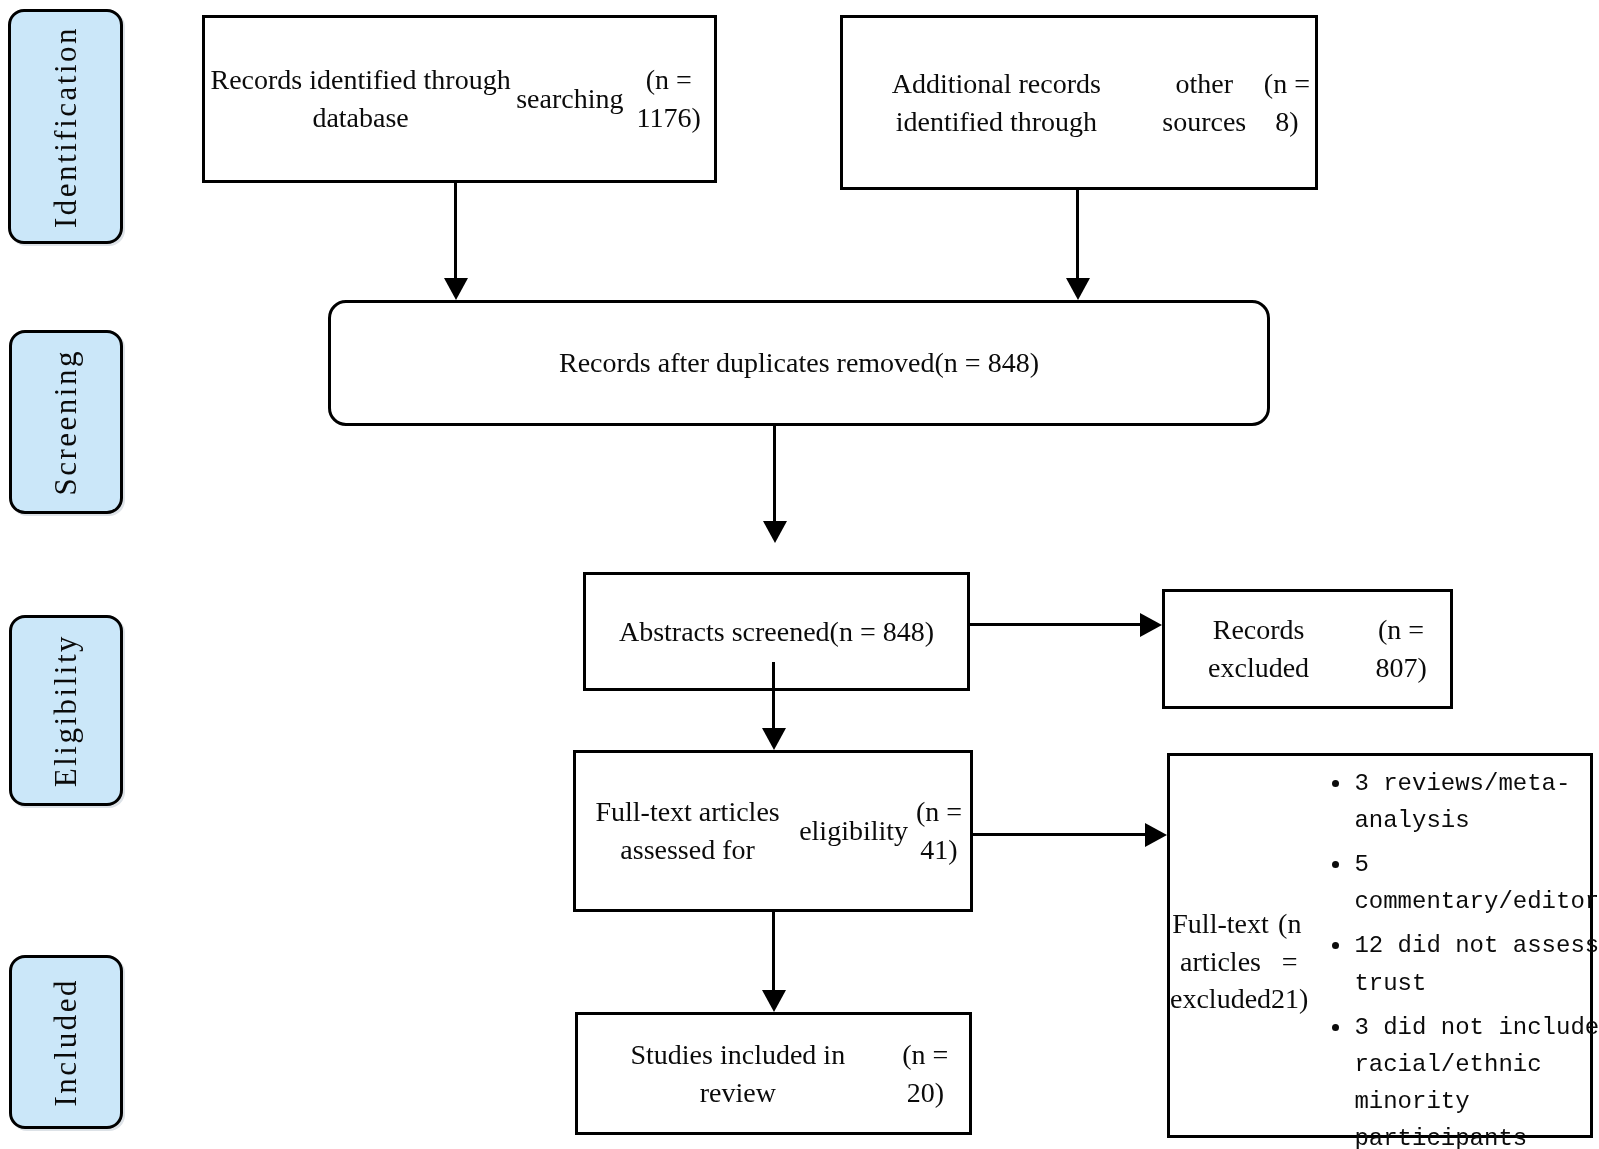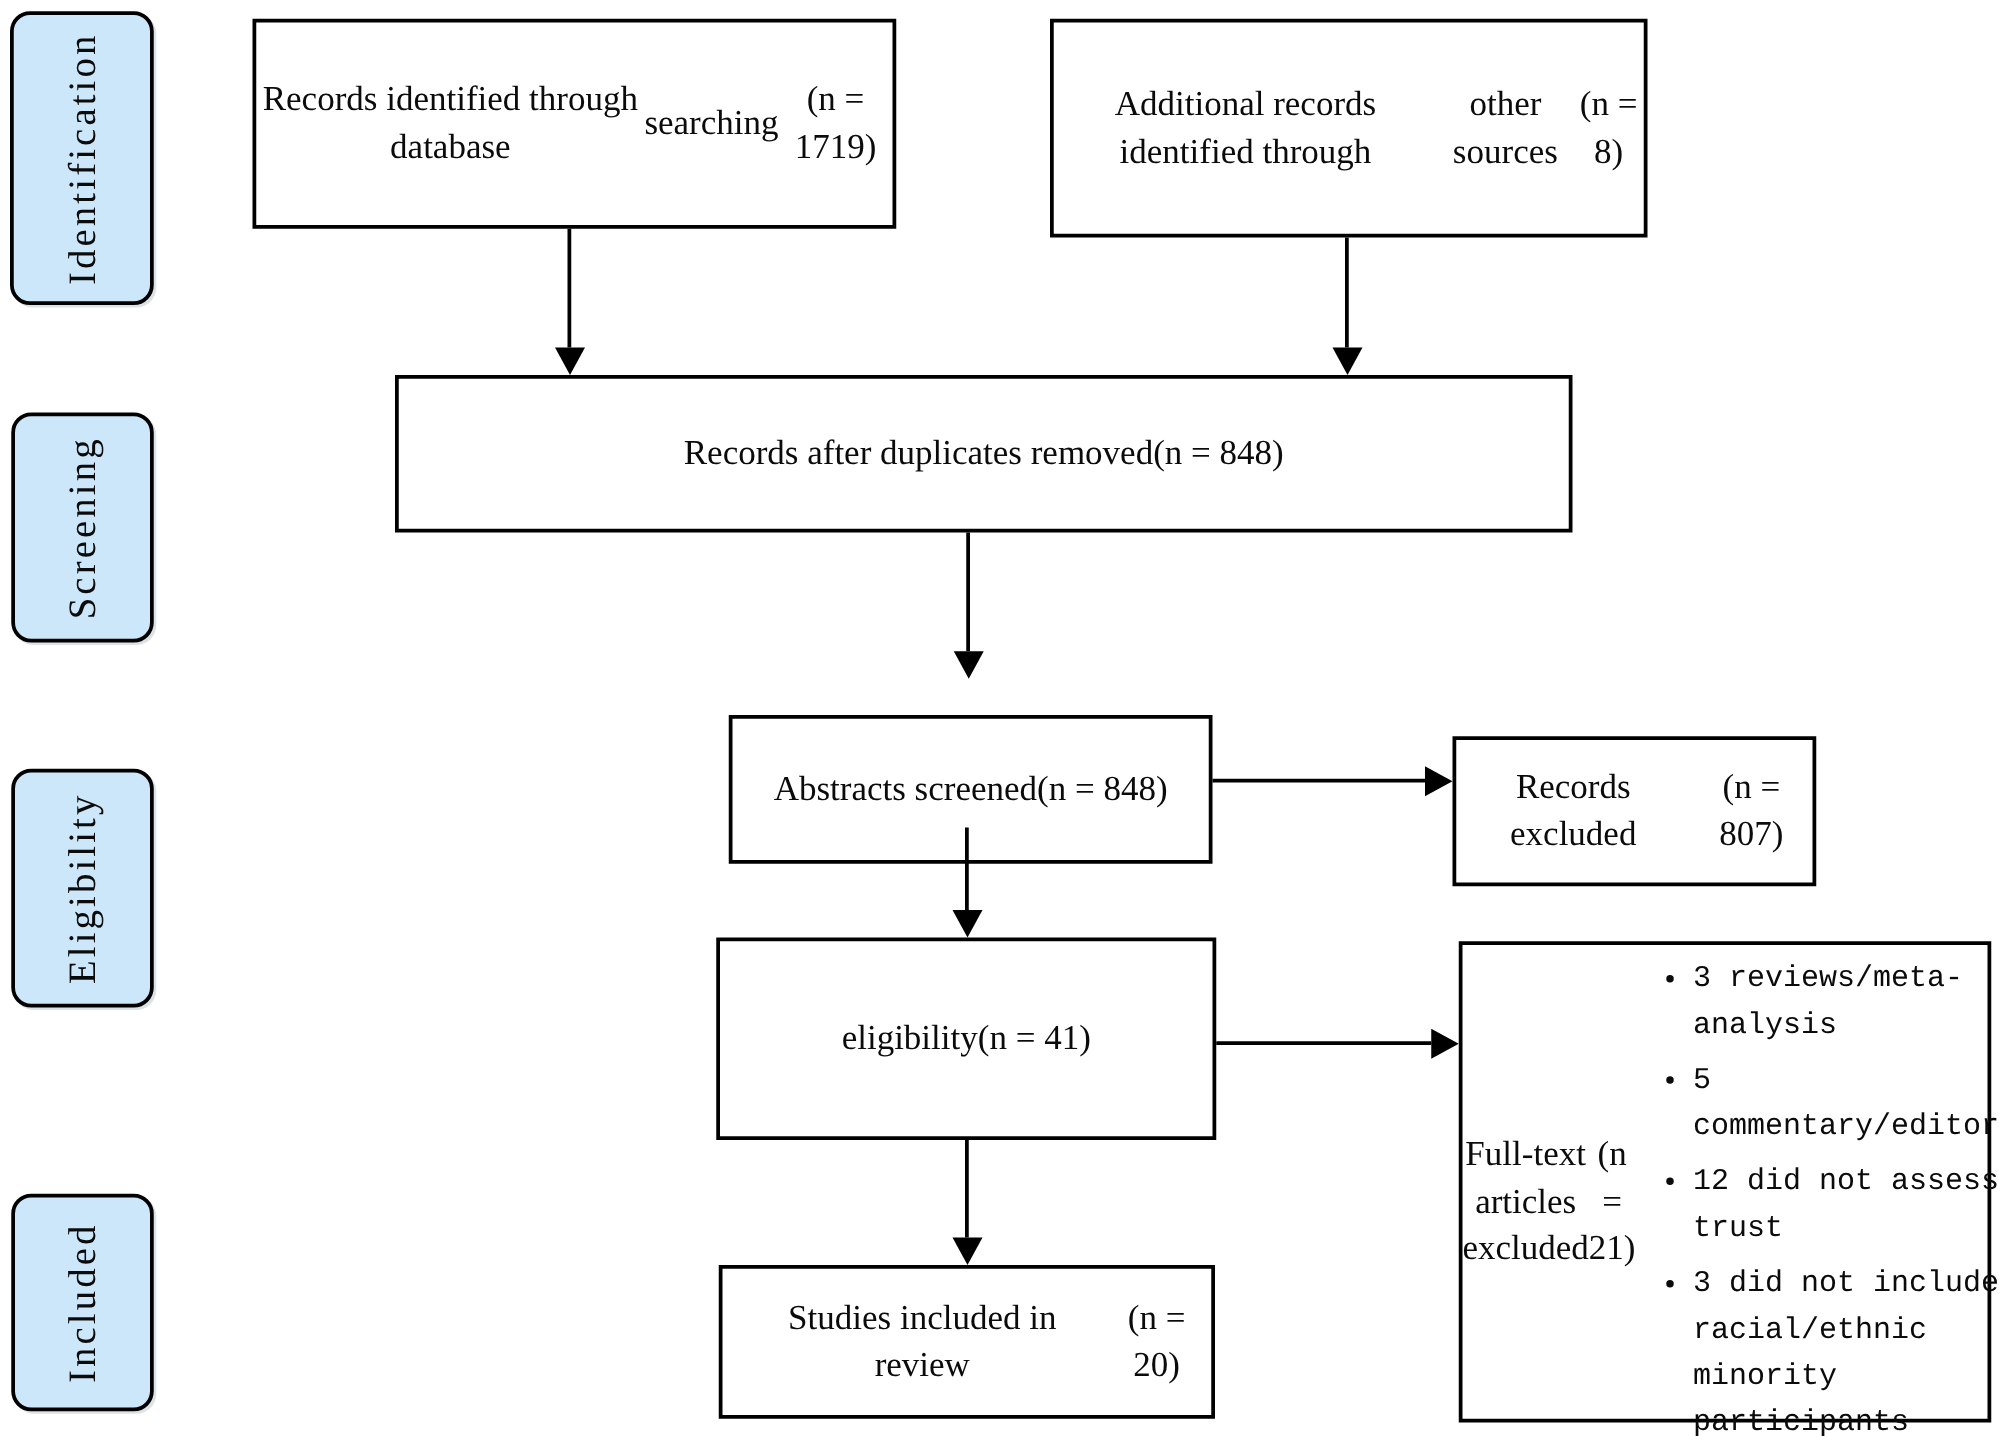--- a/index.html
+++ b/index.html
@@ -64,21 +64,21 @@
     border-left: 22px solid var(--line);
   }
   
   #stage-identification { left: 8px;  top: 9px;   width: 109px; height: 229px; }
   #stage-screening      { left: 9px;  top: 330px; width: 108px; height: 178px; }
   #stage-eligibility    { left: 9px;  top: 615px; width: 108px; height: 185px; }
   #stage-included       { left: 9px;  top: 955px; width: 108px; height: 168px; }
   
   #box-records-identified { left: 202px;  top: 15px;   width: 515px; height: 168px; }
   #box-additional-records { left: 840px;  top: 15px;   width: 478px; height: 175px; }
-  #box-duplicates-removed { left: 316px;  top: 300px;  width: 942px; height: 126px; }
+  #box-duplicates-removed { left: 328px;  top: 300px;  width: 942px; height: 126px; border-radius: 18px; }
   #box-abstracts-screened { left: 583px;  top: 543px;  width: 387px; height: 119px; margin-top: 29px; }
   #box-records-excluded   { left: 1162px; top: 589px;  width: 291px; height: 120px; }
   #box-fulltext-assessed  { left: 573px;  top: 750px;  width: 400px; height: 162px; }
   #box-fulltext-excluded  { left: 1167px; top: 753px;  width: 426px; height: 385px;
                             justify-content: flex-start; padding-top: 32px; }
   #box-studies-included   { left: 575px;  top: 1012px; width: 397px; height: 123px; padding-left: 16px; }
   
   #box-fulltext-excluded ul {
     list-style: disc;
     text-align: left;
@@ -109,21 +109,21 @@
   <div class="stage" id="stage-eligibility">
     <span class="stage-label">Eligibility</span>
   </div>
   <div class="stage" id="stage-included">
     <span class="stage-label">Included</span>
   </div>
 
   <div class="box" id="box-records-identified">
     <span class="line">Records identified through database</span>
     <span class="line">searching</span>
-    <span class="line">(n = 1719)</span>
+    <span class="line">(n = 1176)</span>
   </div>
   <div class="box" id="box-additional-records">
     <span class="line">Additional records identified through</span>
     <span class="line">other sources</span>
     <span class="line">(n = 8)</span>
   </div>
 
   <div class="box" id="box-duplicates-removed">
     <span class="line">Records after duplicates removed</span>
     <span class="line">(n = 848)</span>
@@ -132,20 +132,21 @@
   <div class="box" id="box-abstracts-screened">
     <span class="line">Abstracts screened</span>
     <span class="line">(n = 848)</span>
   </div>
   <div class="box" id="box-records-excluded">
     <span class="line">Records excluded</span>
     <span class="line">(n = 807)</span>
   </div>
 
   <div class="box" id="box-fulltext-assessed">
+    <span class="line">Full-text articles assessed for</span>
     <span class="line">eligibility</span>
     <span class="line">(n = 41)</span>
   </div>
   <div class="box" id="box-fulltext-excluded">
     <span class="line">Full-text articles excluded</span>
     <span class="line">(n = 21)</span>
     <ul>
       <li>3 reviews/meta-analysis</li>
       <li>5 commentary/editorial</li>
       <li>12 did not assess trust</li>

